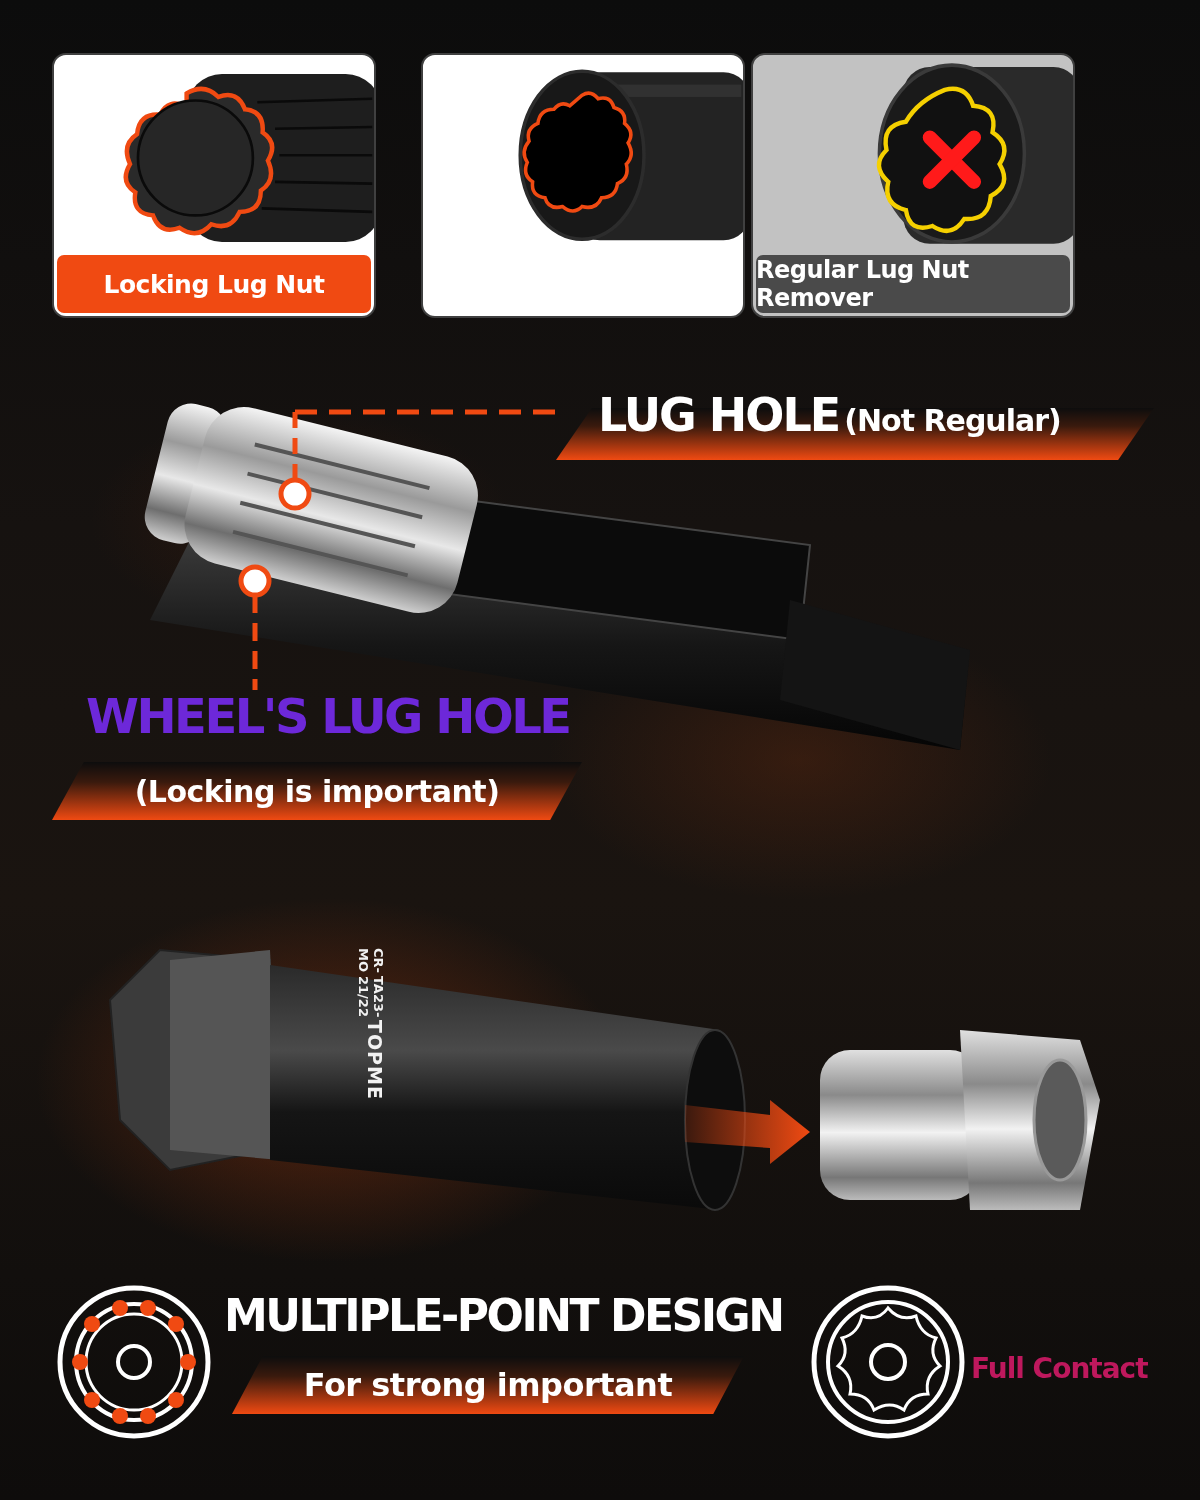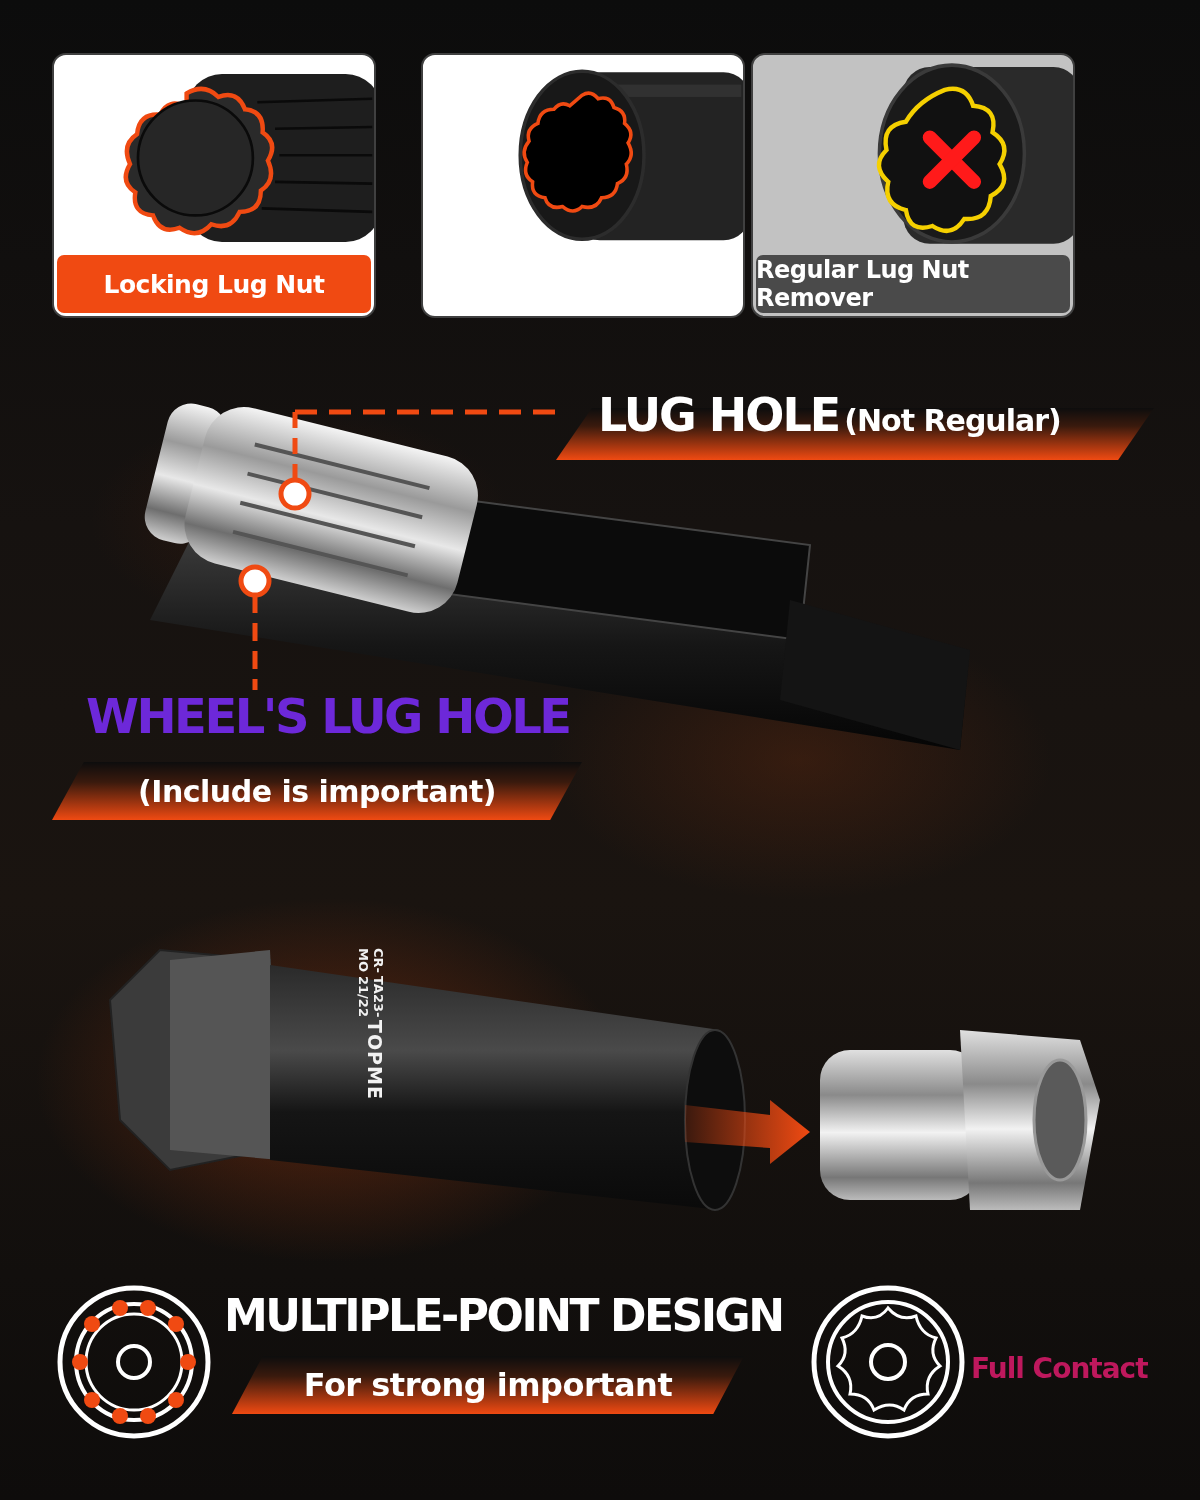--- a/index.html
+++ b/index.html
@@ -162,21 +162,21 @@
 </svg>
 
 <div class="banner lugnuts-banner"></div>
 <div class="lugnuts-text">
   <span class="big">LUG HOLE</span>
   <span class="small">(Not Regular)</span>
 </div>
 
 <div class="wheel-title">WHEEL'S LUG HOLE</div>
 <div class="banner diam-banner"></div>
-<div class="diam-text">(Include is important)</div>
+<div class="diam-text">(Locking is important)</div>
 
 <svg class="abs" style="left:100px; top:920px;" width="1020" height="300" viewBox="0 0 1020 300">
   <defs>
     <linearGradient id="sock" x1="0" y1="0" x2="0" y2="1">
       <stop offset="0" stop-color="#2a2a2a"></stop>
         <stop offset="0.35" stop-color="#4a4a4a"></stop>
       <stop offset="0.6" stop-color="#151515"></stop>
         <stop offset="1" stop-color="#0a0a0a"></stop>
     </linearGradient>
     <linearGradient id="nut2" x1="0" y1="0" x2="0" y2="1">

